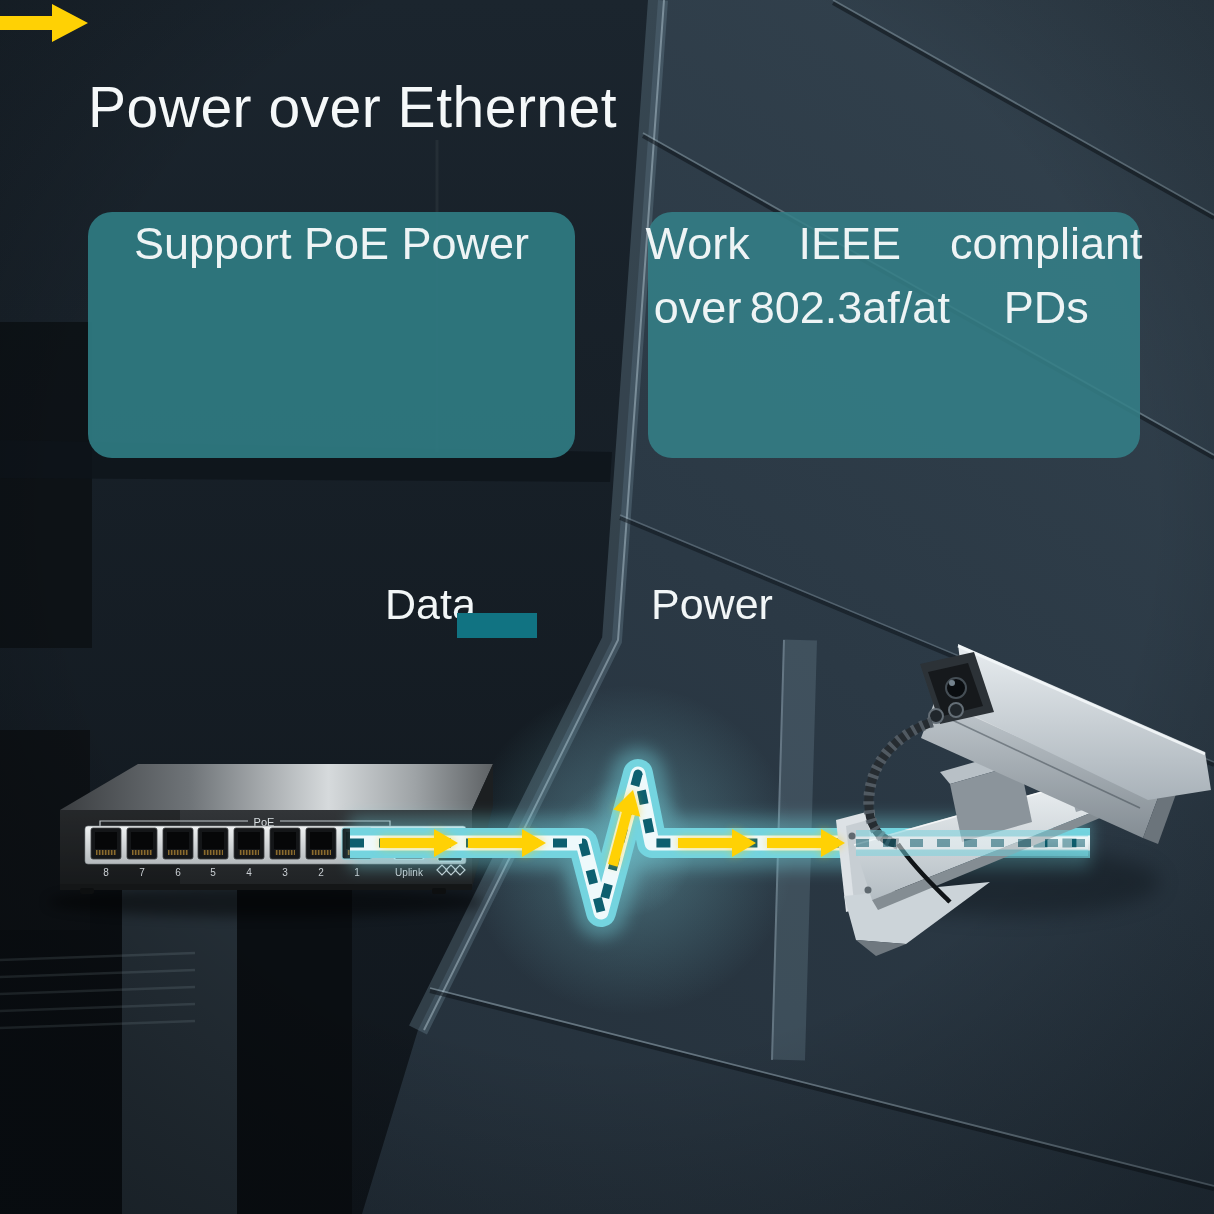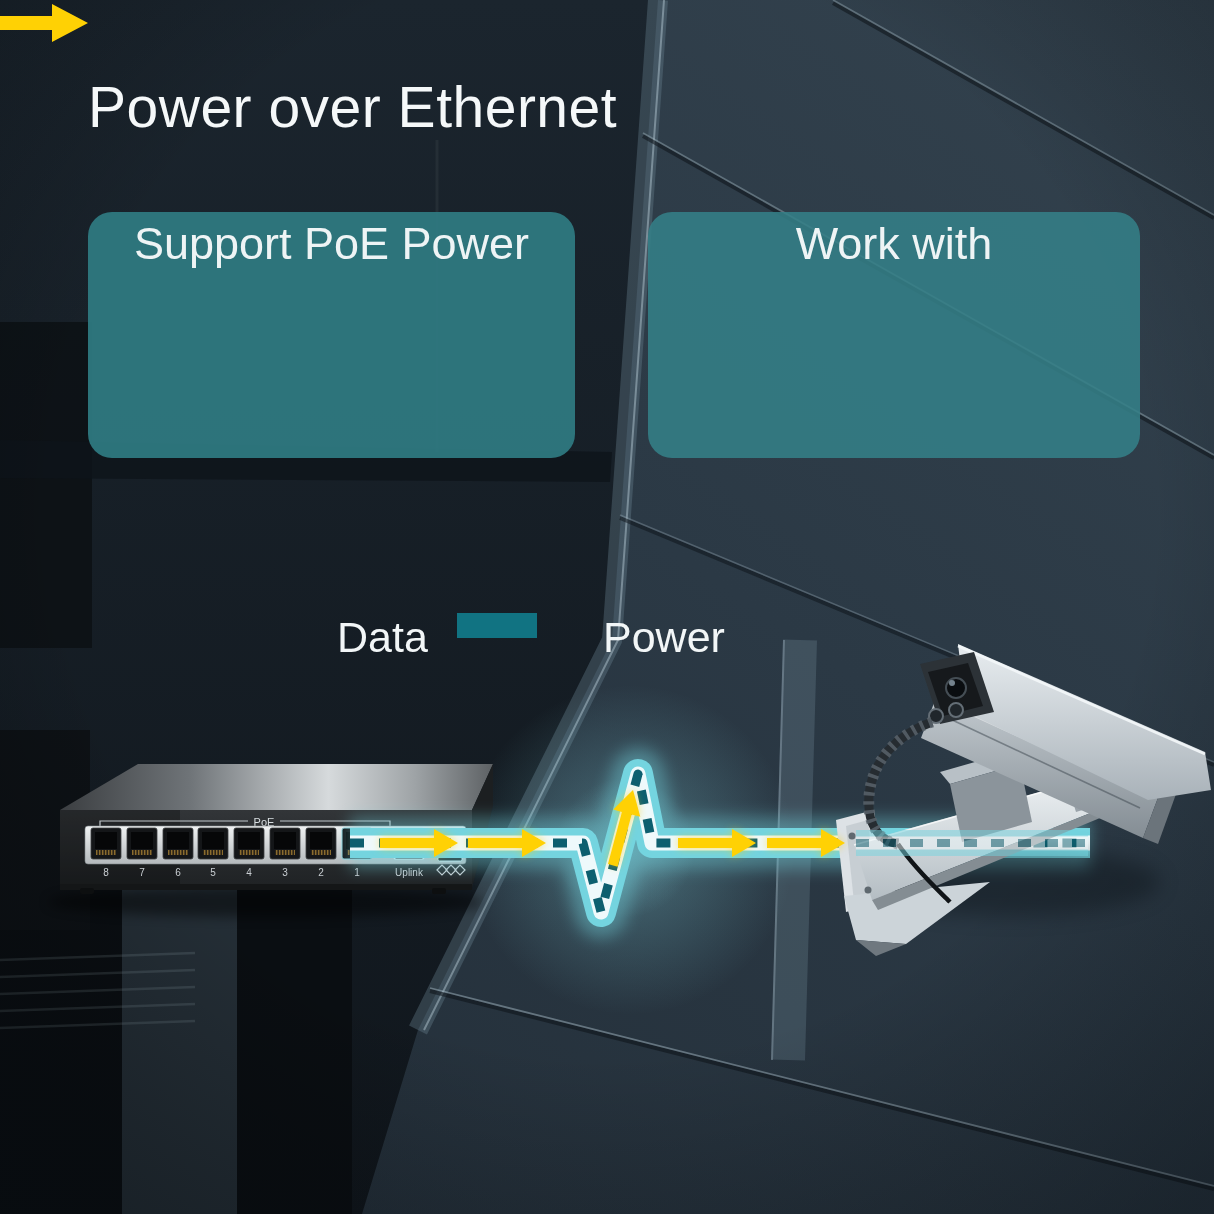--- a/index.html
+++ b/index.html
@@ -16,21 +16,21 @@
     font-size:57px;letter-spacing:.5px;color:#f5f8f9;font-weight:400;
   }
   .feature-box{
     position:absolute;top:212px;height:246px;border-radius:24px;
     display:flex;justify-content:center;align-items:flex-start;
     color:#eef4f5;font-size:45px;line-height:64px;text-align:center;
   }
   .feature-box.left{left:88px;width:487px;background:rgba(47,121,129,0.94);}
   .feature-box.right{left:648px;width:492px;background:rgba(52,127,135,0.88);}
 
-  .legend-label{position:absolute;top:613px;font-size:43px;color:#f2f6f7;}
+  .legend-label{position:absolute;top:580px;font-size:43px;color:#f2f6f7;margin-left:48px;}
   .legend-label.data{left:337px;}
   .legend-label.power{left:603px;text-align:right;}
   .data-swatch{position:absolute;left:457px;top:613px;width:80px;height:25px;background:var(--data-teal,#117382);}
   .legend-arrow{position:absolute;left:748px;top:604px;width:90px;height:46px;}
 
   .arrow-fill{fill:var(--power-yellow,#ffd104);}
   .cable-glow{stroke:var(--cable-aqua,#74d4df);opacity:.4;filter:blur(8px);}
   .cable-aqua{stroke:var(--cable-aqua,#74d4df);}
   .cable-core{stroke:var(--cable-core,#eef9fb);}
   .cable-dash{stroke:var(--cable-dash,#0d5f6f);}
@@ -91,21 +91,23 @@
     <rect x="0" y="0" width="1214" height="1214" fill="url(#vig)"></rect>
   </svg>
 
   <div class="page-title">Power over Ethernet</div>
 
   <div class="feature-box left">
     <span>Support PoE Power</span>
   </div>
 
   <div class="feature-box right">
-    <span>Work with</span>
+    <span>Work over</span>
+    <span>IEEE 802.3af/at</span>
+    <span>compliant PDs</span>
   </div>
 
   <div class="legend-label data">Data</div>
   <div class="data-swatch"></div>
   <div class="legend-label power">Power</div>
   <svg class="legend-arrow" viewBox="0 0 90 46">
     <polygon class="arrow-fill" points="0,16 52,16 52,4 88,23 52,42 52,30 0,30"></polygon>
   </svg>
 
   <svg class="layer" viewBox="0 0 1214 1214">

